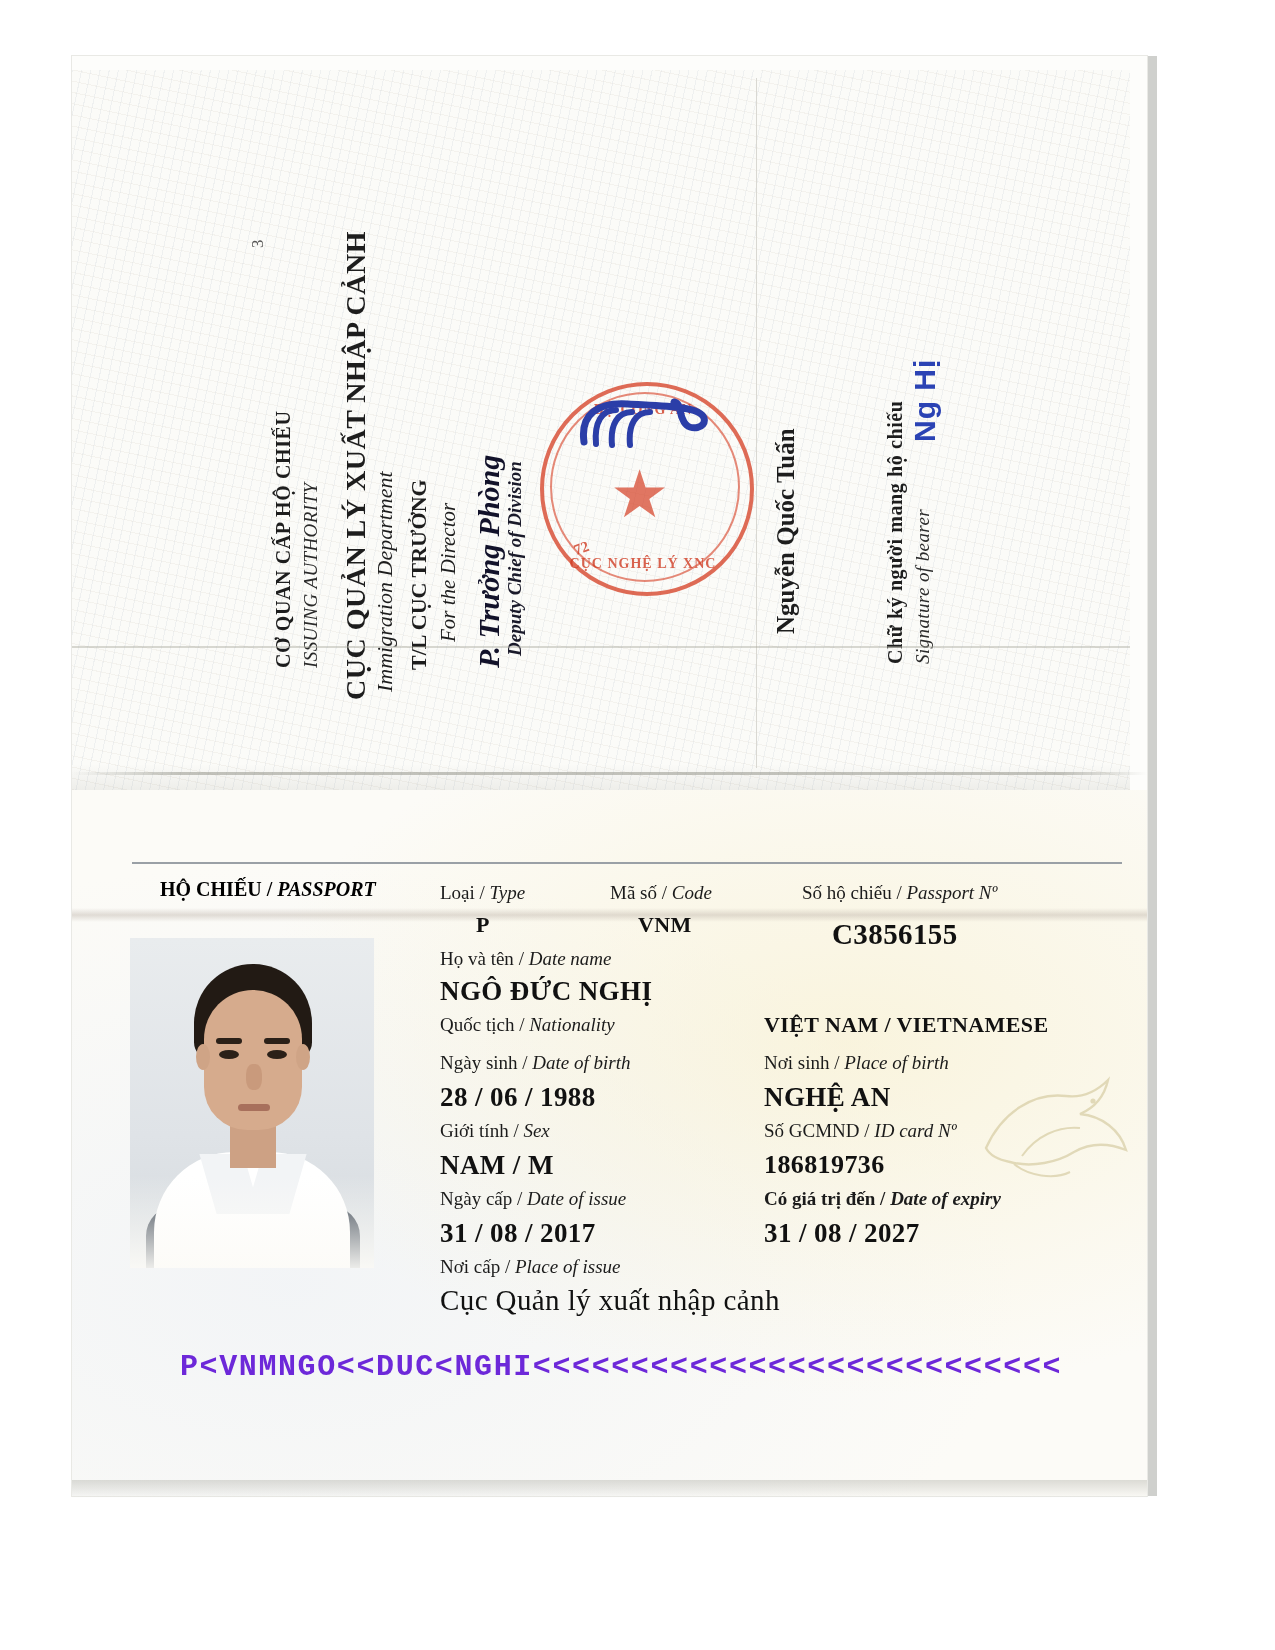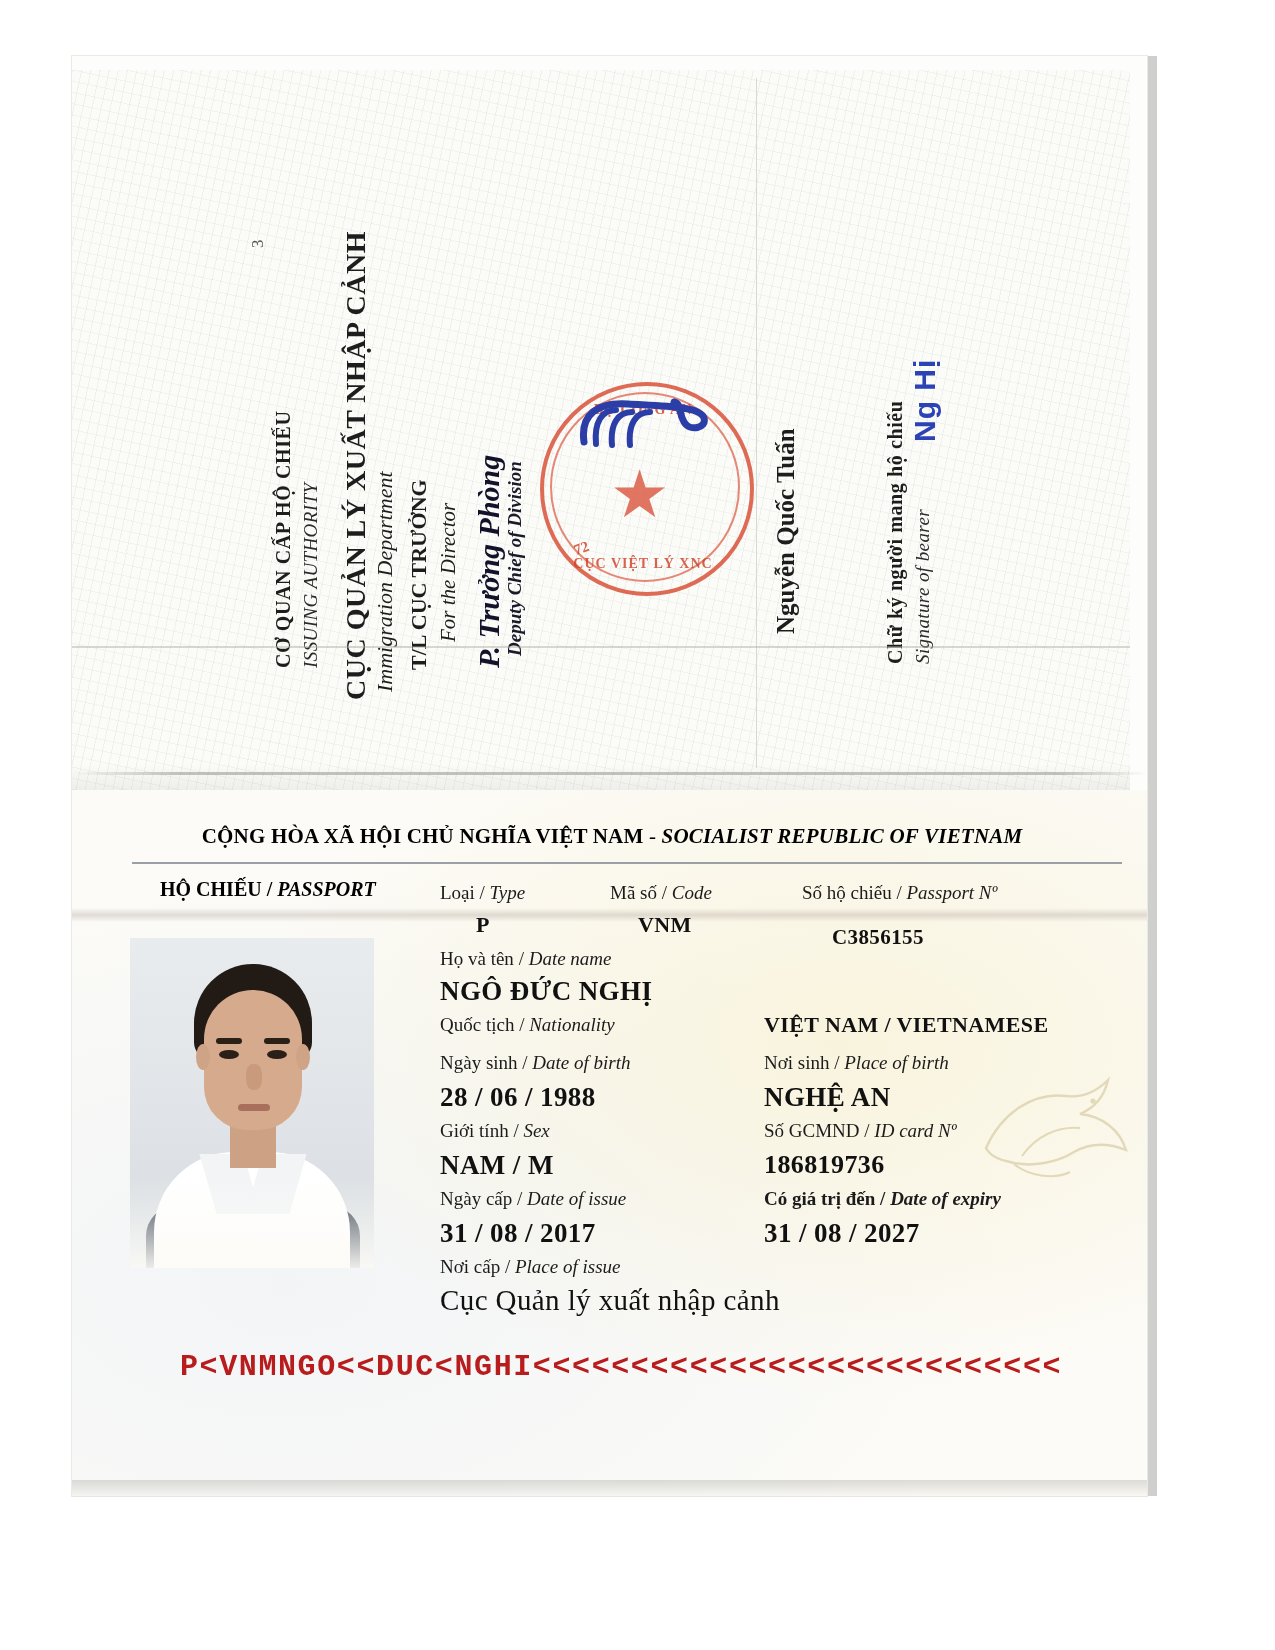--- a/index.html
+++ b/index.html
@@ -441,21 +441,21 @@
 
   
   .mrz {
     position: absolute;
     left: 108px;
     top: 548px;
     width: 940px;
     font-family: "Liberation Mono", monospace;
     font-size: 30px;
     letter-spacing: 1.6px;
-    color: #b91c1c;
+    color: #6d28d9;
     line-height: 58px;
     font-weight: bold;
   }
   .mrz div { white-space: nowrap; }
 
   .bottom-shadow {
     position: absolute;
     left: 72px;
     top: 1480px;
     width: 1075px;
@@ -490,21 +490,21 @@
 
     <div class="vert sign-script" style="left:400px; top:598px;">P. Trưởng Phòng</div>
     <div class="vert deputy-script" style="left:432px; top:586px;">Deputy Chief of Division</div>
 
     <div class="seal">
       <div class="ring"></div>
       <div class="ring2"></div>
       <div class="arc-top">BỘ CÔNG AN</div>
       <div class="star">★</div>
       <div class="num">72</div>
-      <div class="arc-bot">CỤC VIỆT LÝ XNC</div>
+      <div class="arc-bot">CỤC NGHỆ LÝ XNC</div>
     </div>
 
     <svg class="ink-scribble" viewBox="0 0 132 52">
       <path d="M6,46 C2,18 20,6 50,8 C84,10 122,10 126,22 C129,32 112,36 106,26
                C100,16 104,8 96,6" fill="none" stroke="#2b3ea8" stroke-width="7" stroke-linecap="round"></path>
       <path d="M18,48 C16,26 24,14 38,14" fill="none" stroke="#2b3ea8" stroke-width="6" stroke-linecap="round"></path>
       <path d="M34,49 C32,28 40,16 54,16" fill="none" stroke="#2b3ea8" stroke-width="6" stroke-linecap="round"></path>
       <path d="M52,49 C50,28 58,16 72,16" fill="none" stroke="#2b3ea8" stroke-width="6" stroke-linecap="round"></path>
     </svg>
 
@@ -518,23 +518,20 @@
     <div class="bearer-sign" style="left:836px; top:372px;">Ng Hị</div>
   </div>
 
   <div class="crease"></div>
   <div class="crease2"></div>
 
   <div class="page-data">
     <div class="tint"></div>
     <div class="scan-band"></div>
 
-    <div class="country-line">
-      <span class="vn">CỘNG HÒA XÃ HỘI CHỦ NGHĨA VIỆT NAM</span><span> - </span><span class="en">SOCIALIST REPUBLIC OF VIETNAM</span>
-    </div>
 
     <div class="rule"></div>
 
     <div class="hdr-label" style="left:88px; top:88px;text-align:right;">
       <span>HỘ CHIẾU</span>
       <span> / </span>
       <span class="en">PASSPORT</span>
     </div>
     <div class="fld-label" style="left:368px; top:92px;">
       <span class="vn">Loại</span>
@@ -547,21 +544,21 @@
       <span class="en">Code</span>
     </div>
     <div class="fld-label" style="left:730px; top:92px;">
       <span class="vn">Số hộ chiếu</span>
       <span> / </span>
       <span class="en">Passport Nº</span>
     </div>
 
     <div class="fld-value small" style="left:404px; top:122px;">P</div>
     <div class="fld-value small" style="left:566px; top:122px;">VNM</div>
-    <div class="fld-value" style="left:760px; top:135px; font-size:21px;">C3856155</div>
+    <div class="fld-value" style="left:760px; top:128px; font-size:29px;">C3856155</div>
 
     <div class="photo">
       <div class="bg"></div>
       <div class="shoulder-l"></div>
       <div class="shoulder-r"></div>
       <div class="shirt"></div>
       <div class="collar-l"></div>
       <div class="collar-r"></div>
       <div class="neck"></div>
       <div class="hair"></div>

